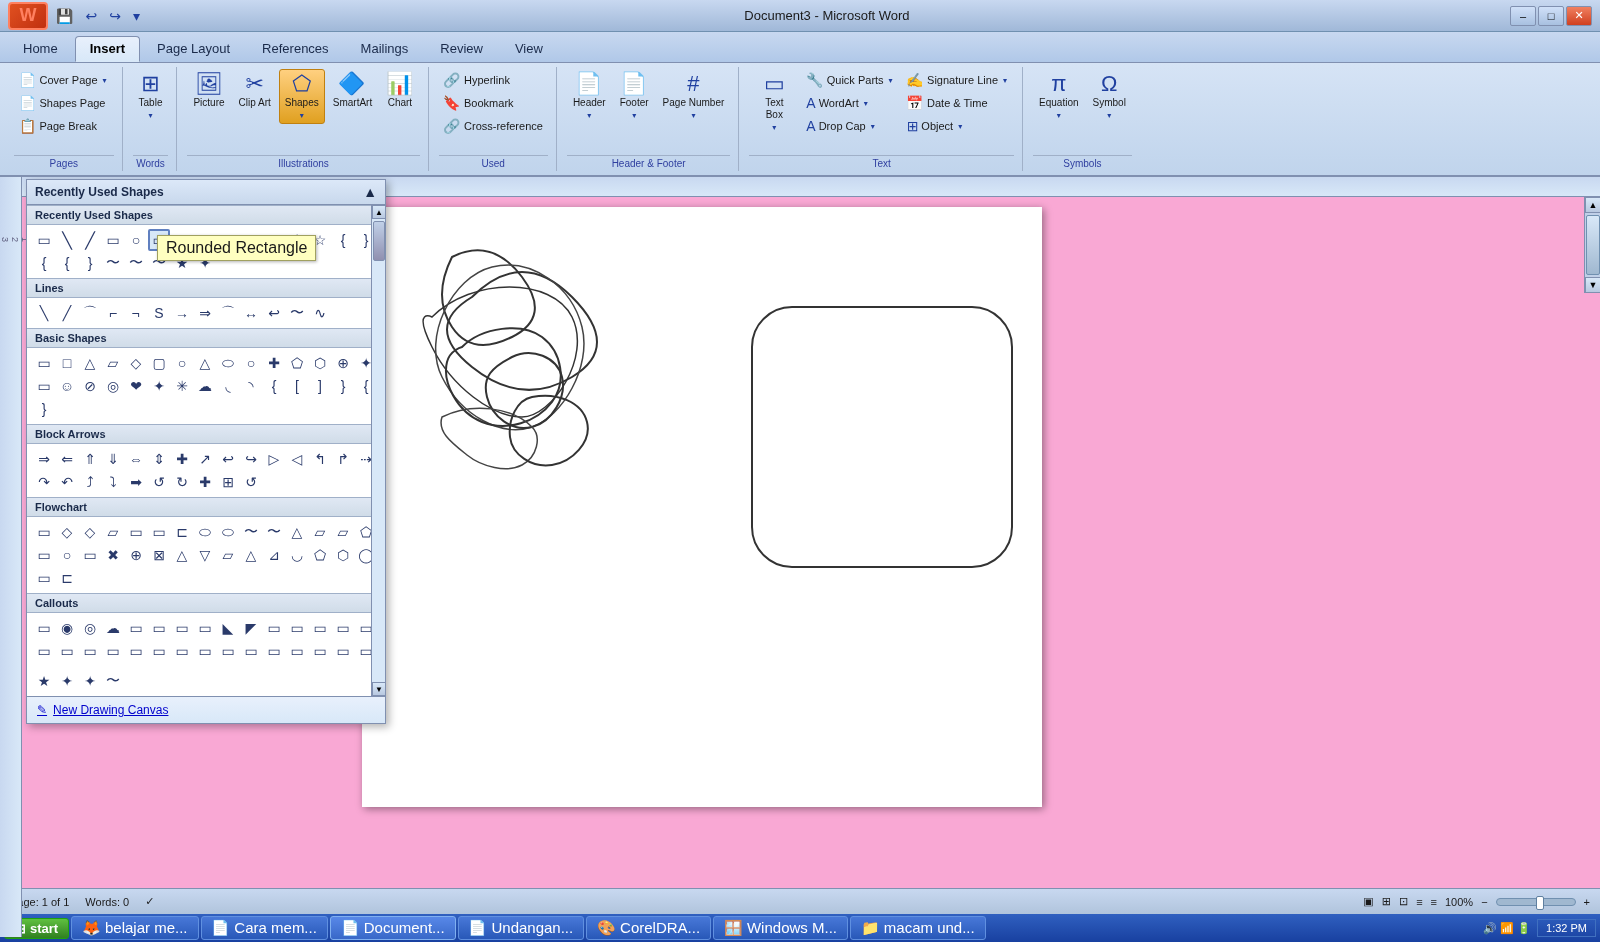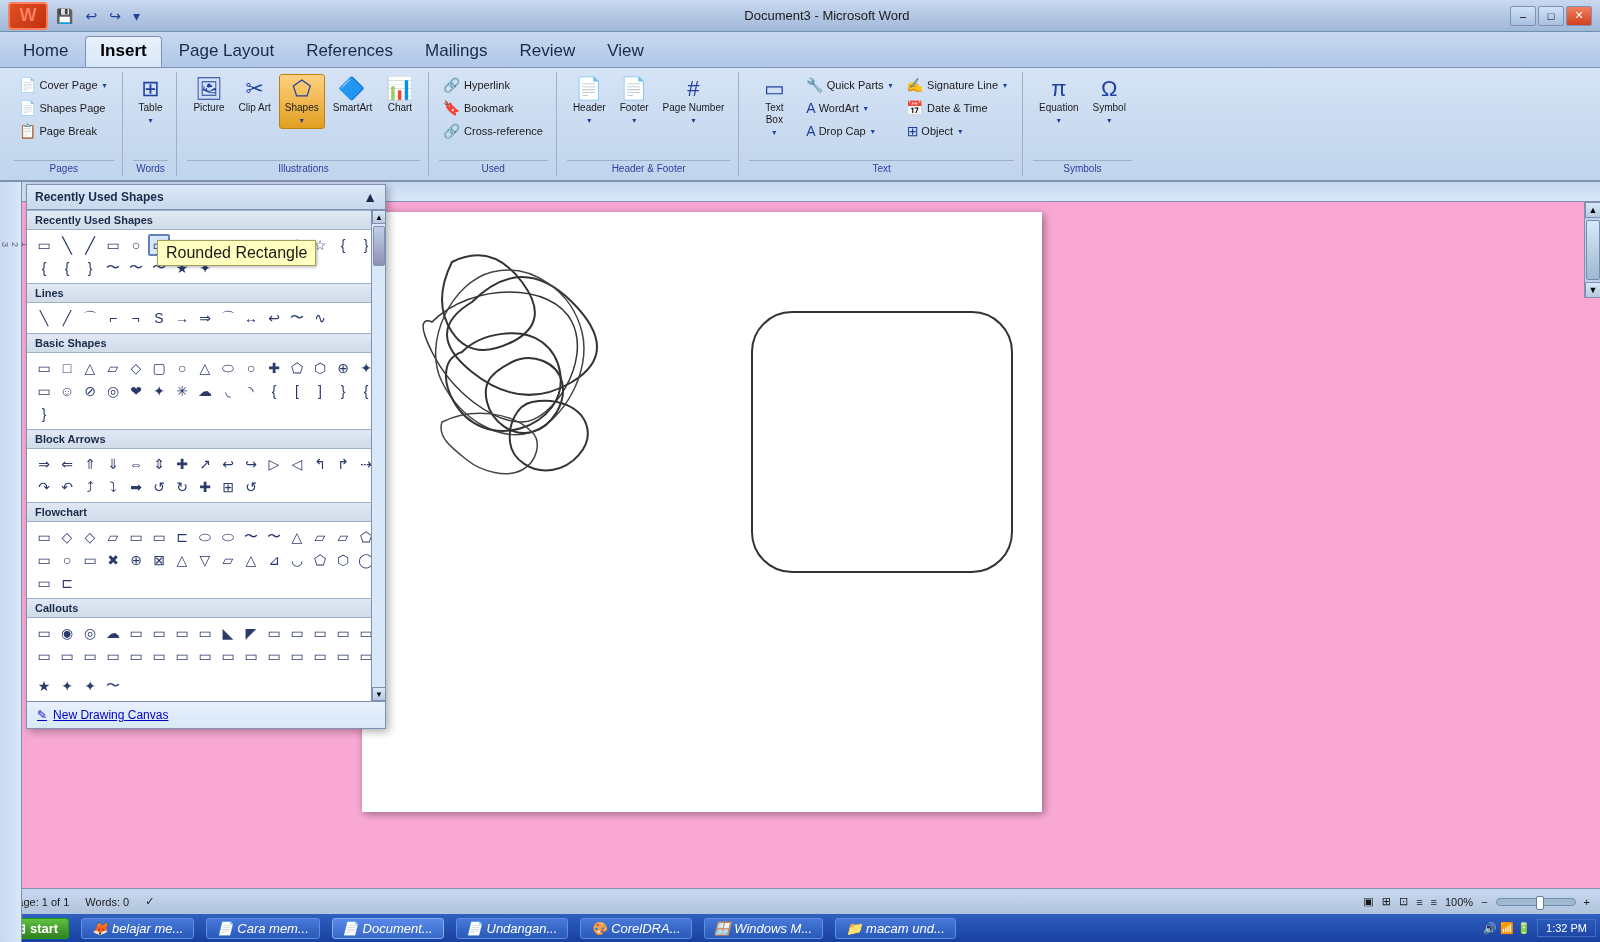--- a/index.html
+++ b/index.html
@@ -52,21 +52,21 @@
       display: flex;
       padding: 4px 8px 0;
       background: linear-gradient(to bottom, #c8d8f0, #b0c8e8);
       border-bottom: 1px solid #8090b0;
       gap: 2px;
     }
     .ribbon-tab {
       padding: 4px 14px 5px;
       cursor: pointer;
       border-radius: 4px 4px 0 0;
-      font-size: 17px;
+      font-size: 13px;
       color: #1a2a4a;
       border: 1px solid transparent;
       border-bottom: none;
     }
     .ribbon-tab.active {
       background: linear-gradient(to bottom, #e8f0fc, #d8e8f8);
       border-color: #8090b0;
       border-bottom: 1px solid #d8e8f8;
       font-weight: bold;
       color: #000;
@@ -252,48 +252,47 @@
     
     .taskbar {
       height: 28px;
       background: linear-gradient(to bottom, #3060c0, #1840a0);
       position: fixed;
       bottom: 0;
       width: 100%;
       display: flex;
       align-items: center;
       padding: 0 4px;
-      gap: 12px;
+      gap: 2px;
     }
     .start-btn {
       background: linear-gradient(to bottom, #60c040, #308020);
       border: 1px solid #20a010;
       border-radius: 3px;
       padding: 2px 10px;
       color: white;
       font-weight: bold;
       font-size: 13px;
       cursor: pointer;
       display: flex;
       align-items: center;
       gap: 4px;
     }
     .taskbar-item {
       background: linear-gradient(to bottom, #4878d8, #2858b8);
       border: 1px solid #6090e0;
       border-radius: 3px;
       padding: 2px 10px;
       color: white;
-      font-size: 13px;
+      font-size: 15px;
       cursor: pointer;
       max-width: 160px;
       overflow: hidden;
       text-overflow: ellipsis;
       white-space: nowrap;
-      font-style: italic;
     }
     .taskbar-item.active { background: linear-gradient(to bottom, #5888e8, #3868c8); border-color: #80b0f0; }
     .taskbar-right {
       margin-left: auto;
       display: flex;
       align-items: center;
       gap: 6px;
       color: white;
       font-size: 11px;
     }

